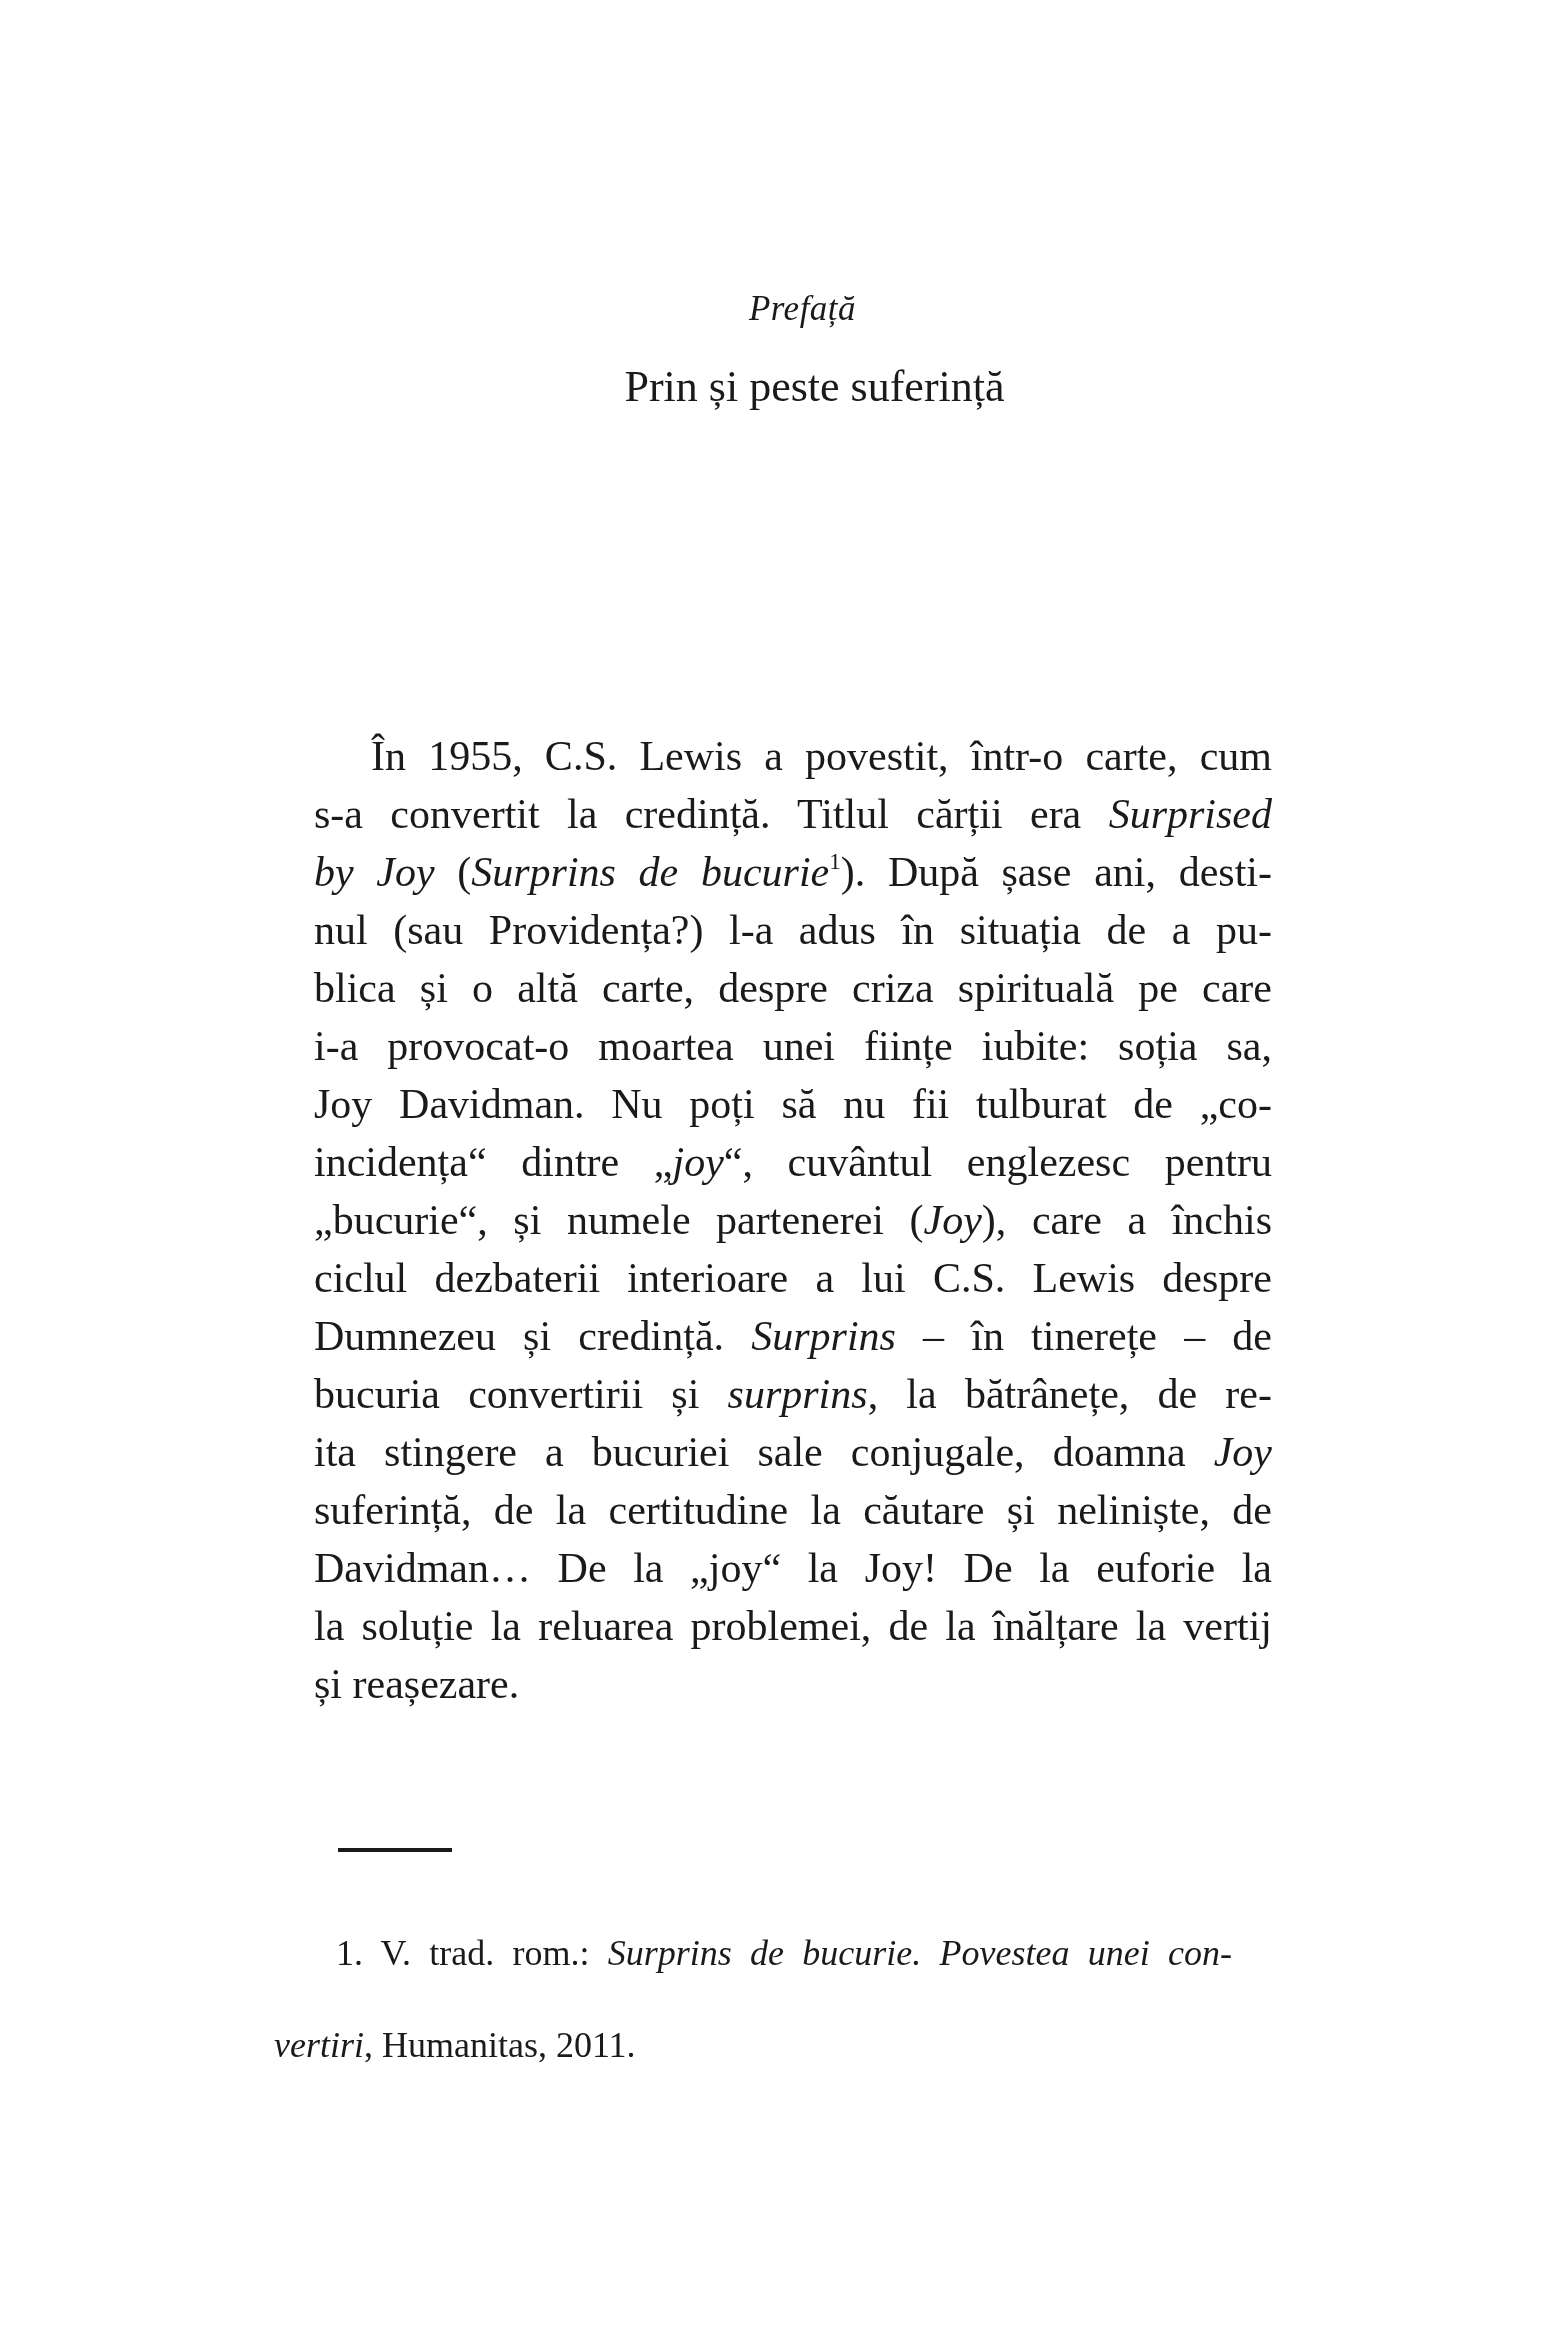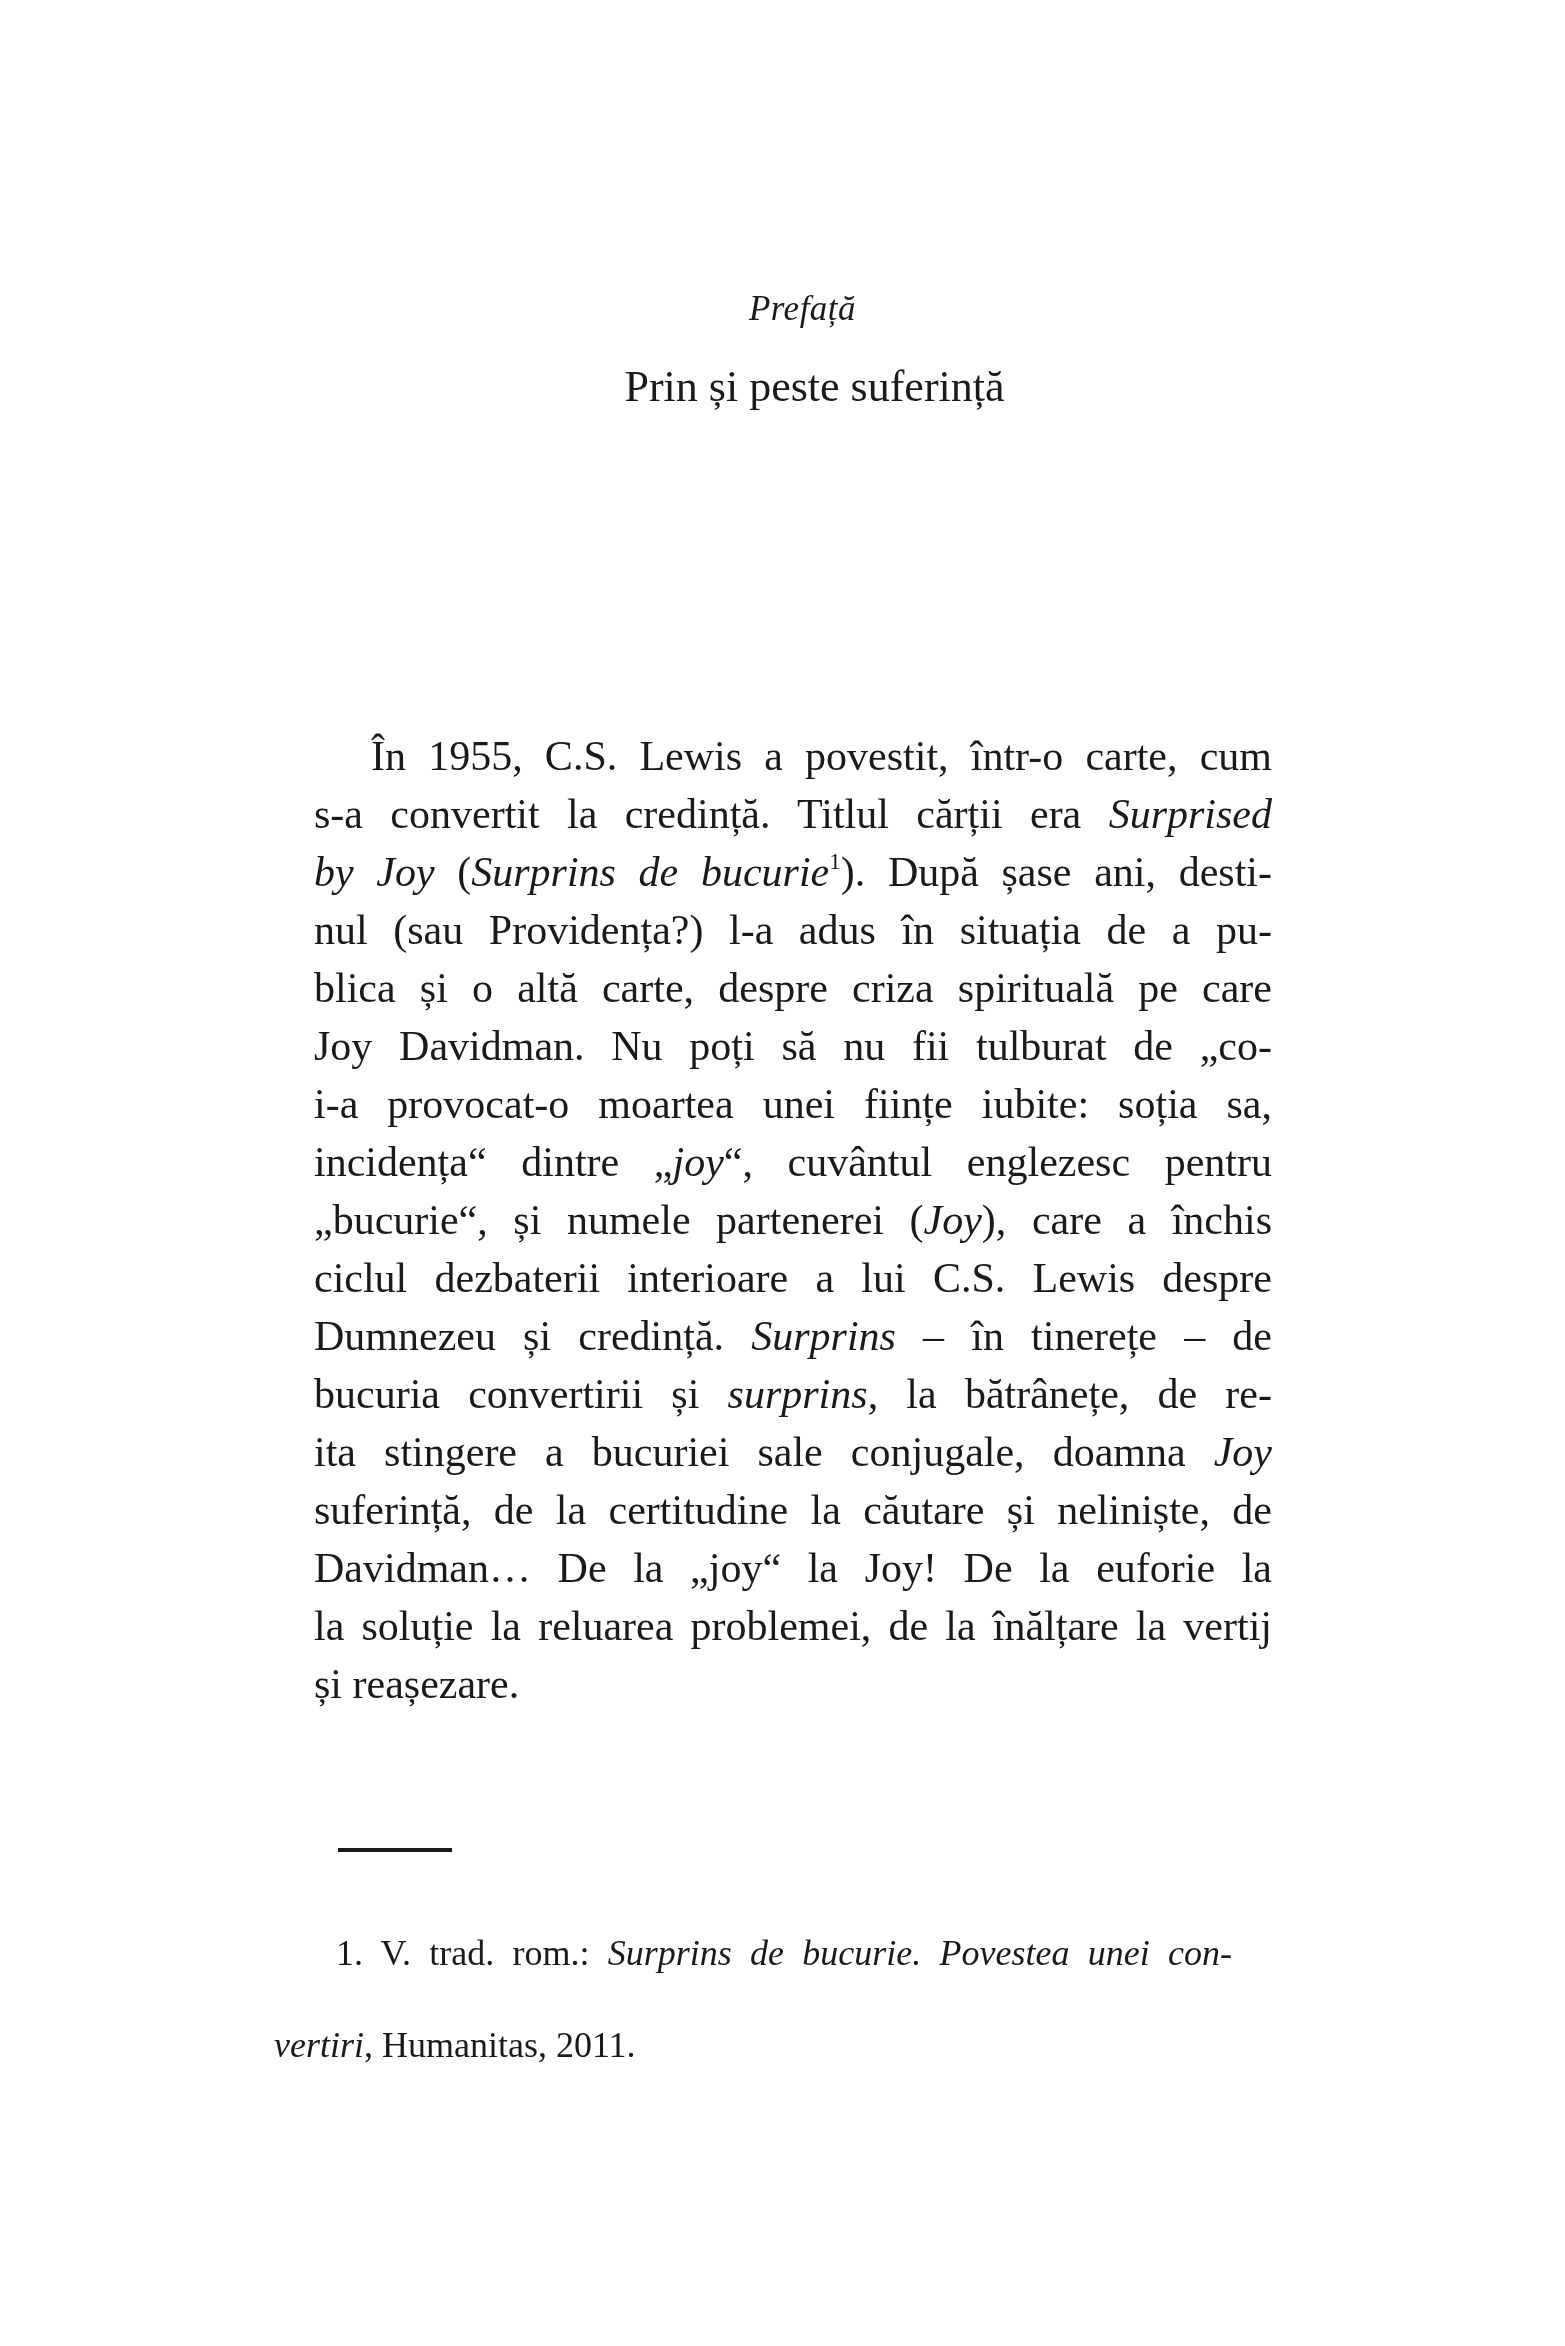--- a/index.html
+++ b/index.html
@@ -35,22 +35,22 @@
 <div class="page">
   <div class="kicker">Prefață</div>
   <div class="title">Prin și peste suferință</div>
 
   <div class="body" id="body">
       <span class="line indent"><span>În 1955, C.S. Lewis a povestit, într-o carte, cum</span></span>
       <span class="line"><span>s-a convertit la credință. Titlul cărții era </span><i>Surprised</i></span>
       <span class="line"><i>by Joy</i><span> (</span><i>Surprins de bucurie</i><sup>1</sup><span>). După șase ani, desti-</span></span>
       <span class="line"><span>nul (sau Providența?) l-a adus în situația de a pu-</span></span>
       <span class="line"><span>blica și o altă carte, despre criza spirituală pe care</span></span>
+      <span class="line"><span>i-a provocat-o moartea unei ființe iubite: soția sa,</span></span>
       <span class="line"><span>Joy Davidman. Nu poți să nu fii tulburat de „co-</span></span>
-      <span class="line"><span>i-a provocat-o moartea unei ființe iubite: soția sa,</span></span>
       <span class="line"><span>incidența“ dintre „</span><i>joy</i><span>“, cuvântul englezesc pentru</span></span>
       <span class="line"><span>„bucurie“, și numele partenerei (</span><i>Joy</i><span>), care a închis</span></span>
       <span class="line"><span>ciclul dezbaterii interioare a lui C.S. Lewis despre</span></span>
       <span class="line"><span>Dumnezeu și credință. </span><i>Surprins</i><span> – în tinerețe – de</span></span>
       <span class="line"><span>bucuria convertirii și </span><i>surprins</i><span>, la bătrânețe, de re-</span></span>
       <span class="line"><span>ita stingere a bucuriei sale conjugale, doamna </span><i>Joy</i></span>
       <span class="line"><span>suferință, de la certitudine la căutare și neliniște, de</span></span>
       <span class="line"><span>Davidman… De la „joy“ la Joy! De la euforie la</span></span>
       <span class="line"><span>la soluție la reluarea problemei, de la înălțare la vertij</span></span>
       <span class="line last"><span>și reașezare.</span></span>

